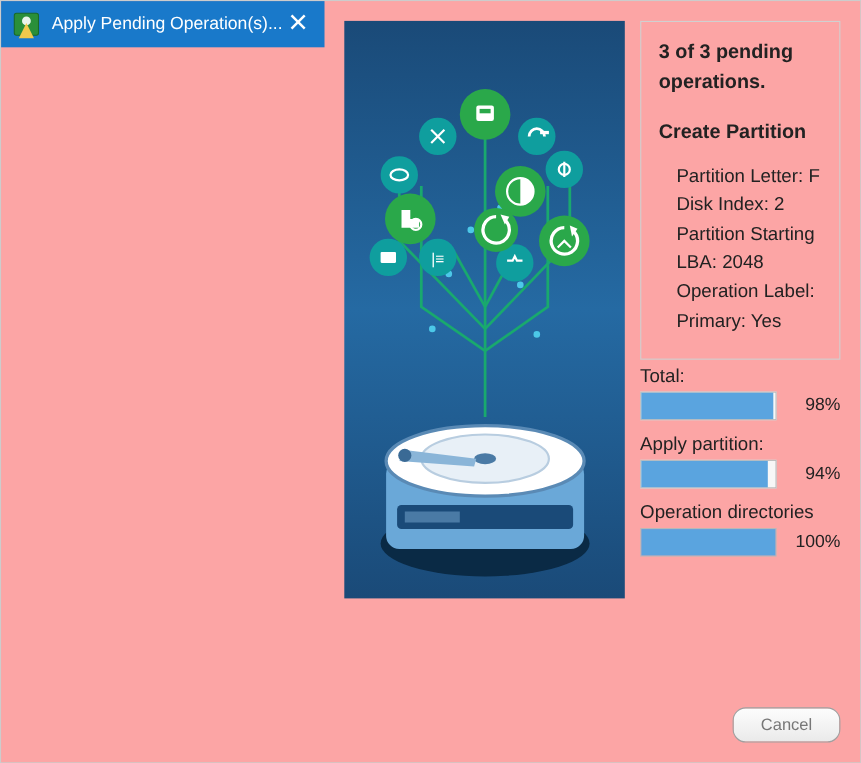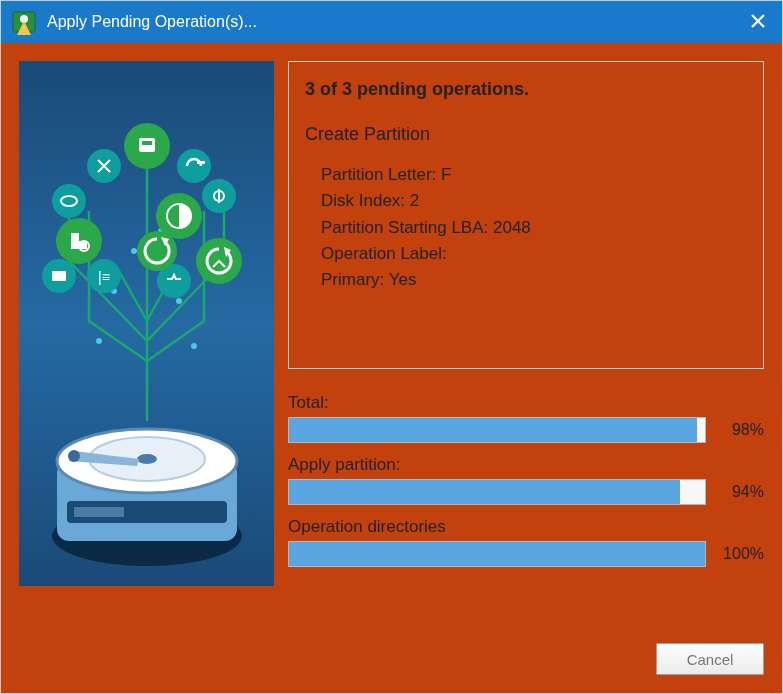--- a/index.html
+++ b/index.html
@@ -6,24 +6,24 @@
     body {
       font-family: 'Segoe UI', Tahoma, sans-serif;
       background: #f0f0f0;
       width: 783px;
       height: 694px;
       overflow: hidden;
     }
     .window {
       width: 783px;
       height: 694px;
-      background: #c2410c;
+      background: #fca5a5;
       border: 1px solid #ccc;
       display: flex;
-      flex-direction: column;
+      flex-direction: row;
     }
     .titlebar {
       background: #1979ca;
       color: #ffffff;
       height: 42px;
       display: flex;
       align-items: center;
       padding: 0 10px;
       font-size: 16px;
     }
@@ -71,31 +71,31 @@
       font-size: 17px;
       color: #222;
       line-height: 1.5;
     }
     .info-box .heading1 {
       font-weight: 700;
       font-size: 18px;
       margin-bottom: 18px;
     }
     .info-box .heading2 {
-      font-weight: 400;
+      font-weight: 700;
       font-size: 18px;
       margin-bottom: 14px;
     }
     .info-box .detail-line {
       font-size: 17px;
       line-height: 1.55;
       margin-left: 16px;
     }
     .progress-section {
-      margin-top: 24px;
+      margin-top: 5px;
     }
     .progress-block { margin-bottom: 12px; }
     .progress-label {
       font-size: 17px;
       color: #222;
       margin-bottom: 4px;
     }
     .progress-row {
       display: flex;
       align-items: center;
@@ -117,25 +117,25 @@
       color: #222;
       min-width: 48px;
       text-align: right;
     }
     .footer {
       display: flex;
       justify-content: flex-end;
       padding-top: 16px;
     }
     .cancel-btn {
-      width: 108px;
+      width: 98px;
       height: 32px;
       background: linear-gradient(#fdfdfd, #eaeaea);
       border: 1px solid #a0a0a0;
-      border-radius: 1px;
+      border-radius: 12px;
       font-size: 15px;
       color: #777;
       cursor: pointer;
     }
   </style>
 </head>
 <body>
 
 <div class="window">
   <div class="titlebar">

